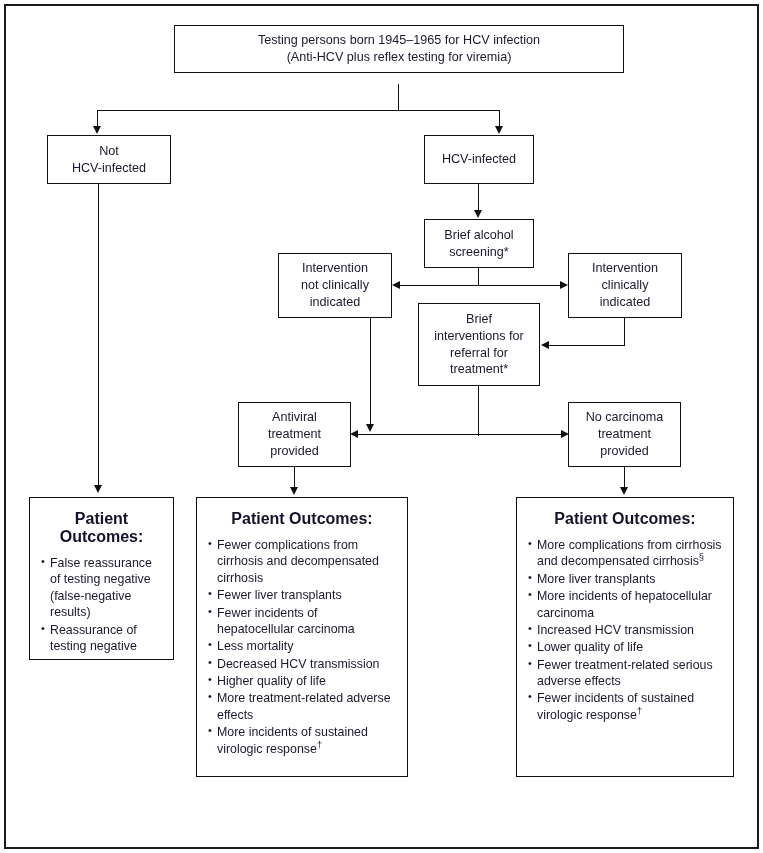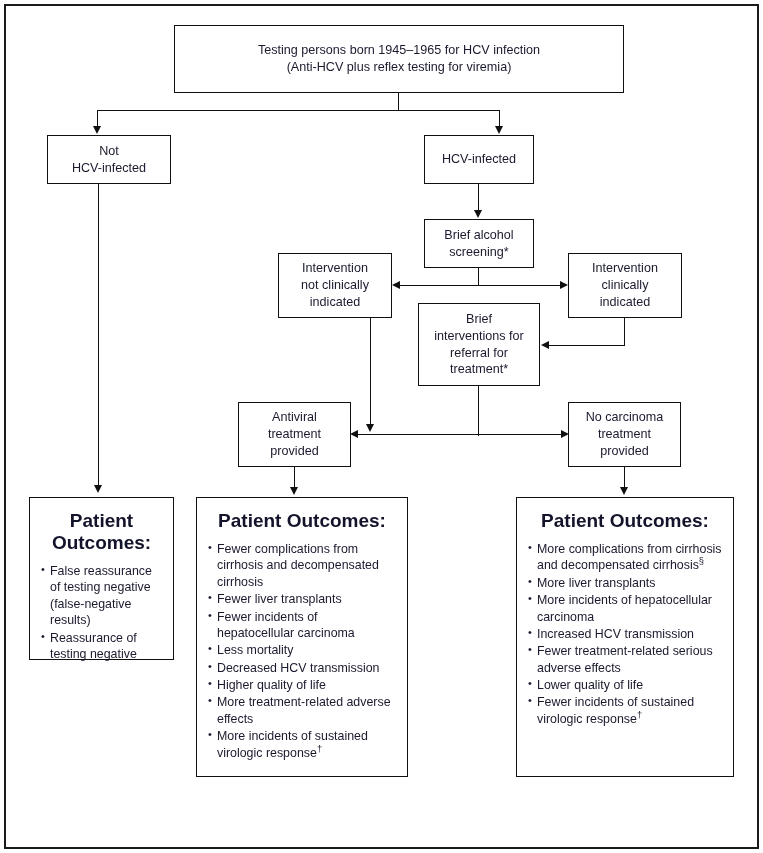--- a/index.html
+++ b/index.html
@@ -51,21 +51,21 @@
     border: 1.4px solid #101010;
     box-sizing: border-box;
     background: #ffffff;
     z-index: 3;
     padding: 12px 10px 8px 10px;
     display: block;
   }
   .outcome-title {
     text-align: center;
     font-weight: bold;
-    font-size: 19px;
+    font-size: 16px;
     margin-bottom: 9px;
     color: #13132b;
   }
   .outcome ul {
     list-style: none;
     margin: 1px;
     padding: 0;
   }
   .outcome li {
     position: relative;
@@ -114,21 +114,21 @@
     border-left: 8px solid #101010;
   }
 </style>
 </head>
 <body>
 
 <div id="canvas">
 
   <div class="page-frame"></div>
 
-  <div class="node" style="left:174px; top:25px; width:450px; height:68px;">
+  <div class="node" style="left:174px; top:25px; width:450px; height:48px;">
     <span class="ln">Testing persons born 1945–1965 for HCV infection</span>
     <span class="ln">(Anti-HCV plus reflex testing for viremia)</span>
   </div>
 
   <div class="ln-v" style="left:398px; top:84px; height:27px;"></div>
   <div class="ln-h" style="left:97px; top:110px; width:403px;"></div>
   <div class="ln-v" style="left:97px; top:110px; height:18px;"></div>
   <div class="arrow down" style="left:93px; top:126px;"></div>
   <div class="ln-v" style="left:499px; top:110px; height:18px;"></div>
   <div class="arrow down" style="left:495px; top:126px;"></div>
@@ -227,19 +227,19 @@
     </ul>
   </div>
 
   <div class="outcome" style="left:516px; top:497px; width:218px; height:280px;">
     <div class="outcome-title">Patient Outcomes:</div>
     <ul>
       <li>More complications from cirrhosis and decompensated cirrhosis<sup>§</sup></li>
       <li>More liver transplants</li>
       <li>More incidents of hepatocellular carcinoma</li>
       <li>Increased HCV transmission</li>
+      <li>Lower quality of life</li>
       <li>Fewer treatment-related serious adverse effects</li>
-      <li>Lower quality of life</li>
       <li>Fewer incidents of sustained virologic response<sup>†</sup></li>
     </ul>
   </div>
 
 </div>
 
 </body></html>

